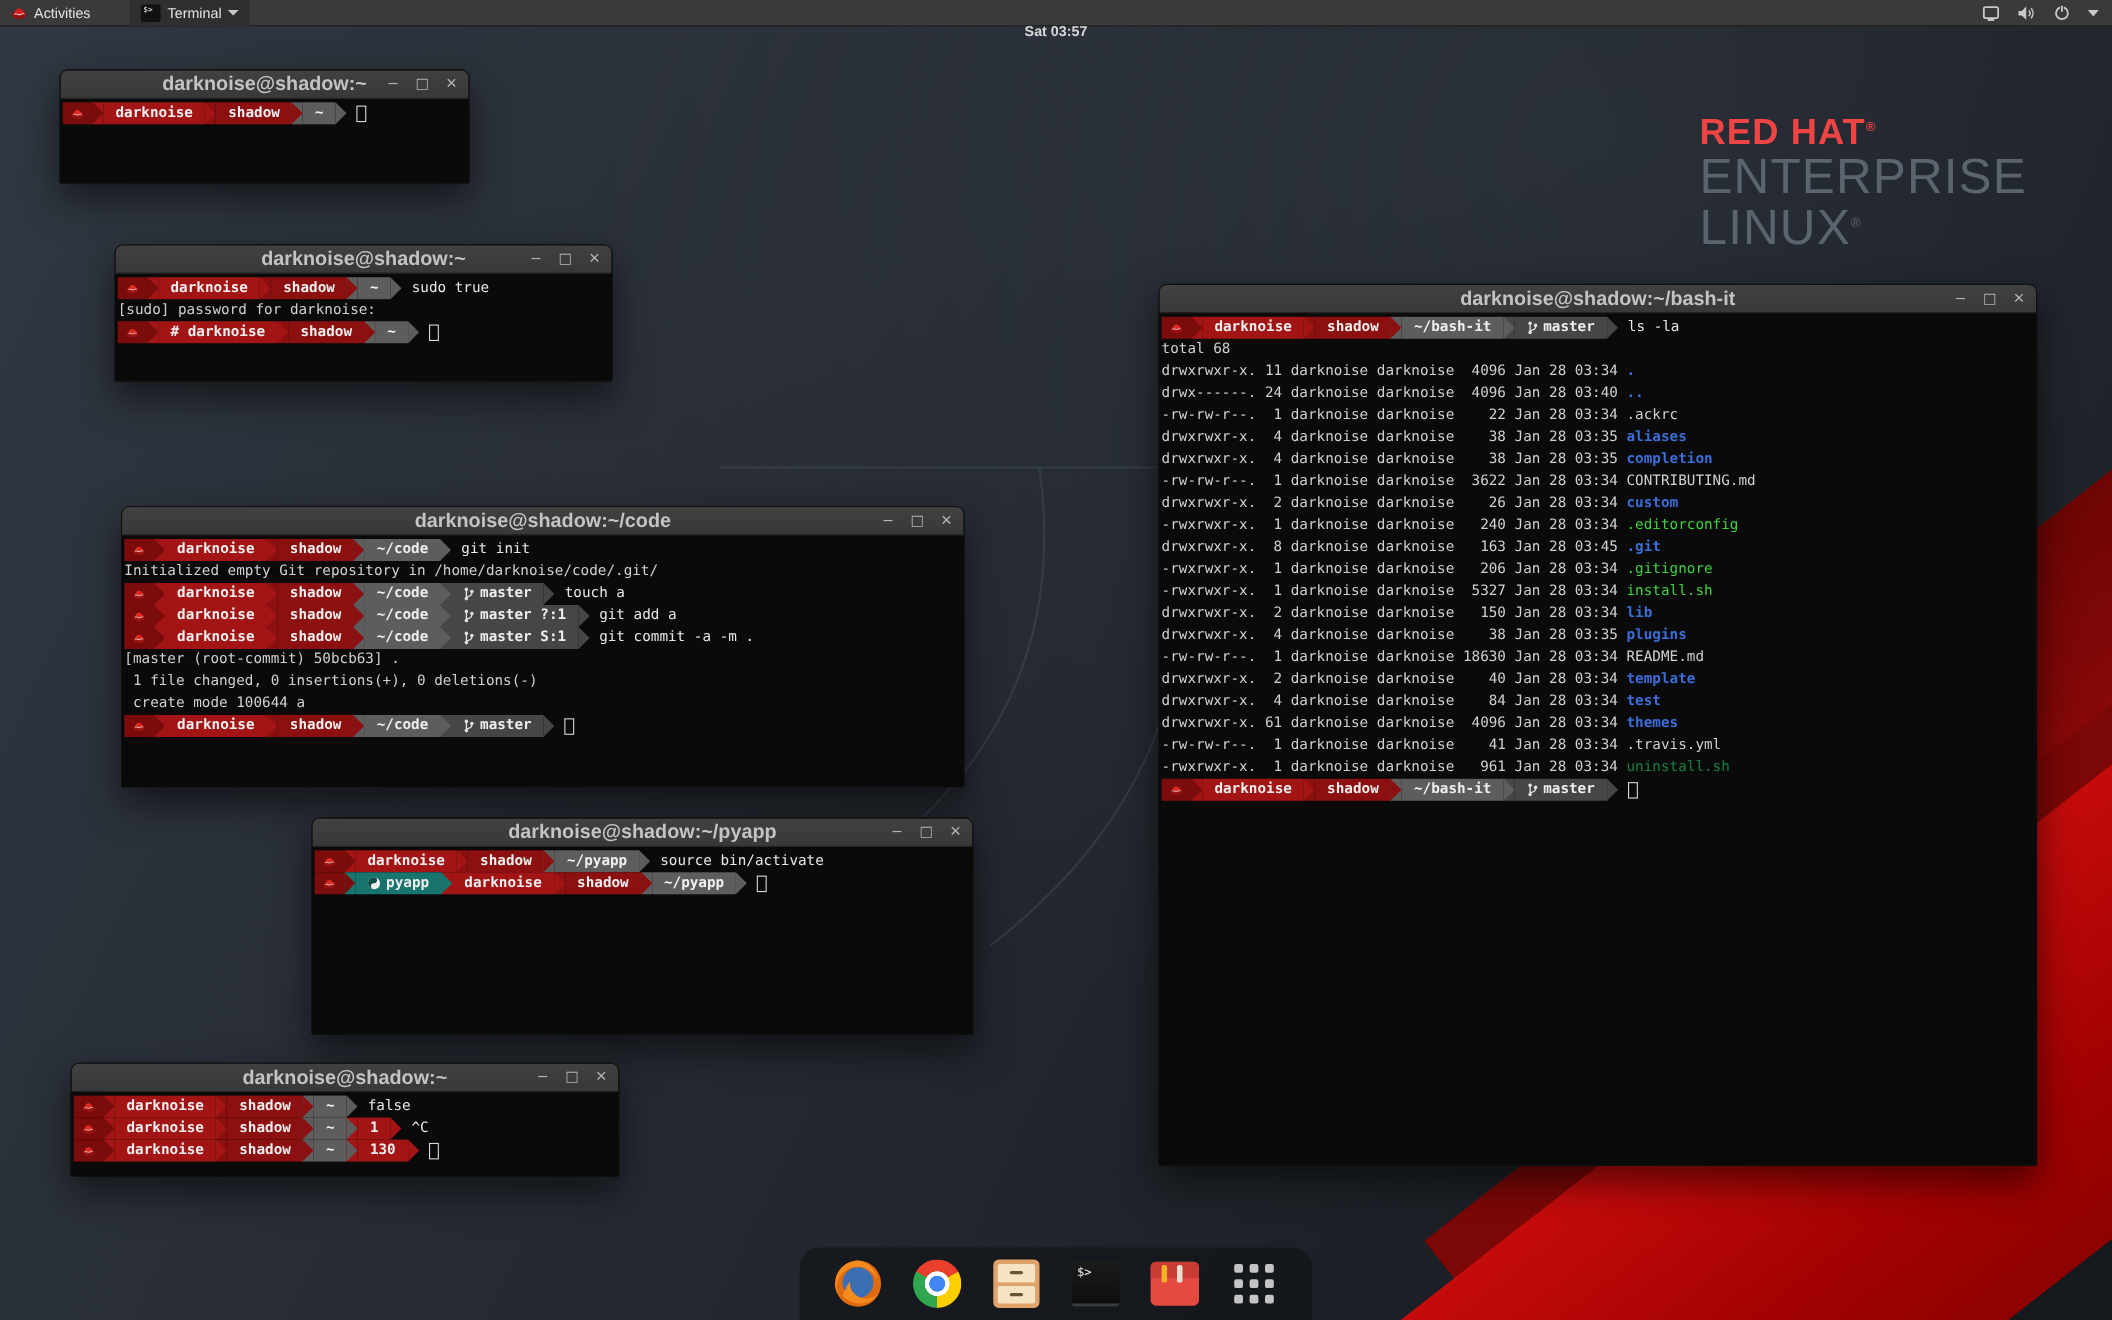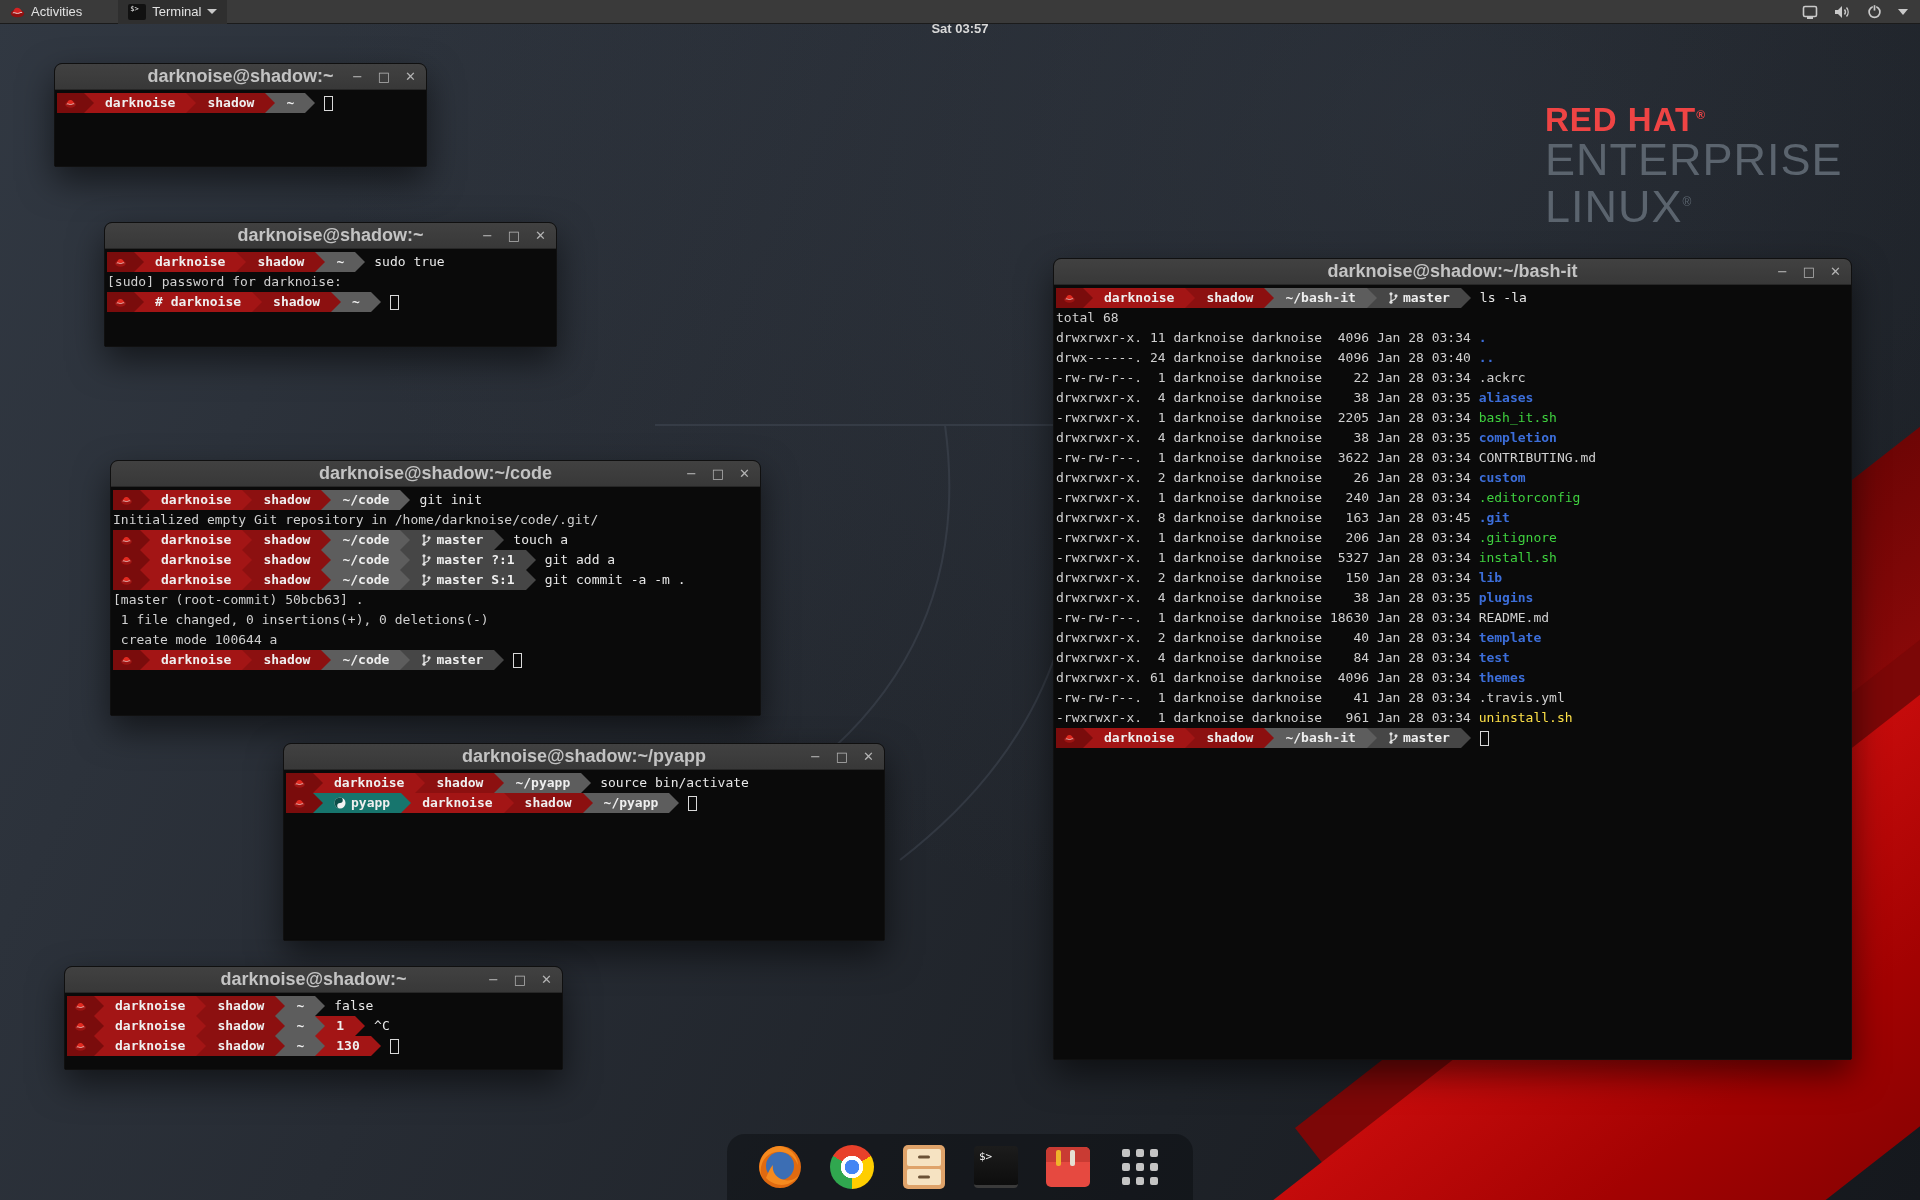--- a/index.html
+++ b/index.html
@@ -176,21 +176,21 @@
               <path d="M2.6 8.4c1.5-.9 2.2.3 4.3.4 2.2.1 3-1.6 4.5-.7" stroke="#eee" stroke-width=".8" fill="none"></path>
             </svg></span><span class="sep" style="border-left: 10px solid rgb(122, 12, 12); background: rgb(163, 21, 21);"></span><span class="seg user" style="background: rgb(163, 21, 21);"><span>darknoise</span></span><span class="sep" style="border-left: 10px solid rgb(163, 21, 21); background: rgb(140, 16, 16);"></span><span class="seg host" style="background: rgb(140, 16, 16);"><span>shadow</span></span><span class="sep" style="border-left: 10px solid rgb(140, 16, 16); background: rgb(93, 93, 93);"></span><span class="seg path" style="background: rgb(93, 93, 93);"><span>~</span></span><span class="sep" style="border-left: 10px solid rgb(93, 93, 93); background: transparent;"></span><span class="cmd">sudo true</span></div>
         <div class="line outline-text">[sudo] password for darknoise:</div>
         <div class="line"><span class="seg hat" style="background: rgb(122, 12, 12);"><svg width="13" height="12" viewBox="0 0 14 14">
               <ellipse cx="7" cy="8.8" rx="6.2" ry="3.6" fill="#9c1412"></ellipse>
               <path d="M2.6 8.4c1.1-3.6 2.1-5.1 4.4-4.9 2.4.2 3.7 1.8 4.4 4.6-1.5-.9-2.3.8-4.5.7-2.1-.1-2.8-1.3-4.3-.4z" fill="#e02a20"></path>
               <path d="M2.6 8.4c1.5-.9 2.2.3 4.3.4 2.2.1 3-1.6 4.5-.7" stroke="#eee" stroke-width=".8" fill="none"></path>
             </svg></span><span class="sep" style="border-left: 10px solid rgb(122, 12, 12); background: rgb(163, 21, 21);"></span><span class="seg user" style="background: rgb(163, 21, 21);"><span># darknoise</span></span><span class="sep" style="border-left: 10px solid rgb(163, 21, 21); background: rgb(140, 16, 16);"></span><span class="seg host" style="background: rgb(140, 16, 16);"><span>shadow</span></span><span class="sep" style="border-left: 10px solid rgb(140, 16, 16); background: rgb(93, 93, 93);"></span><span class="seg path" style="background: rgb(93, 93, 93);"><span>~</span></span><span class="sep" style="border-left: 10px solid rgb(93, 93, 93); background: transparent;"></span><span class="cursor"></span></div>
       </div>
     </div>
-    <div class="term-window" style="left: 110px; top: 460px; width: 651px; height: 256px;">
+    <div class="term-window" style="left: 110px; top: 460px; width: 767px; height: 256px;">
       <div class="titlebar">
         <span class="title">darknoise@shadow:~/code</span>
         <span class="buttons">
           <span class="wbtn">−</span>
           <span class="wbtn">□</span>
           <span class="wbtn">✕</span>
         </span>
       </div>
       <div class="term-body" style="background: rgb(10, 10, 10);">
         <div class="line"><span class="seg hat" style="background: rgb(122, 12, 12);"><svg width="13" height="12" viewBox="0 0 14 14">
@@ -334,36 +334,35 @@
                 <circle cx="3" cy="2.8" r="1.6"></circle>
                 <circle cx="3" cy="11.2" r="1.6"></circle>
                 <circle cx="8" cy="4.8" r="1.6"></circle>
               </g>
             </svg><span>master</span></span><span class="sep" style="border-left: 10px solid rgb(70, 70, 70); background: transparent;"></span><span class="cmd">ls -la</span></div>
         <div class="line outline-text">total 68</div>
         <div class="line outline-text"><span class="ls-pre">drwxrwxr-x. 11 darknoise darknoise  4096 Jan 28 03:34 </span><span class="ls-name dir" style="color: rgb(60, 110, 218);">.</span></div>
         <div class="line outline-text"><span class="ls-pre">drwx------. 24 darknoise darknoise  4096 Jan 28 03:40 </span><span class="ls-name dir" style="color: rgb(60, 110, 218);">..</span></div>
         <div class="line outline-text"><span class="ls-pre">-rw-rw-r--.  1 darknoise darknoise    22 Jan 28 03:34 </span><span class="ls-name plain" style="color: rgb(208, 208, 208);">.ackrc</span></div>
         <div class="line outline-text"><span class="ls-pre">drwxrwxr-x.  4 darknoise darknoise    38 Jan 28 03:35 </span><span class="ls-name dir" style="color: rgb(60, 110, 218);">aliases</span></div>
-        <div class="line outline-text"><span class="ls-pre">-rwxrwxr-x.  1 darknoise darknoise  2205 Jan 28 03:34 </span><span class="ls-name exec" style="color: rgb(63, 210, 63);">bash_it.sh</span></div>
         <div class="line outline-text"><span class="ls-pre">drwxrwxr-x.  4 darknoise darknoise    38 Jan 28 03:35 </span><span class="ls-name dir" style="color: rgb(60, 110, 218);">completion</span></div>
         <div class="line outline-text"><span class="ls-pre">-rw-rw-r--.  1 darknoise darknoise  3622 Jan 28 03:34 </span><span class="ls-name plain" style="color: rgb(208, 208, 208);">CONTRIBUTING.md</span></div>
         <div class="line outline-text"><span class="ls-pre">drwxrwxr-x.  2 darknoise darknoise    26 Jan 28 03:34 </span><span class="ls-name dir" style="color: rgb(60, 110, 218);">custom</span></div>
         <div class="line outline-text"><span class="ls-pre">-rwxrwxr-x.  1 darknoise darknoise   240 Jan 28 03:34 </span><span class="ls-name exec" style="color: rgb(63, 210, 63);">.editorconfig</span></div>
         <div class="line outline-text"><span class="ls-pre">drwxrwxr-x.  8 darknoise darknoise   163 Jan 28 03:45 </span><span class="ls-name dir" style="color: rgb(60, 110, 218);">.git</span></div>
         <div class="line outline-text"><span class="ls-pre">-rwxrwxr-x.  1 darknoise darknoise   206 Jan 28 03:34 </span><span class="ls-name exec" style="color: rgb(63, 210, 63);">.gitignore</span></div>
         <div class="line outline-text"><span class="ls-pre">-rwxrwxr-x.  1 darknoise darknoise  5327 Jan 28 03:34 </span><span class="ls-name exec" style="color: rgb(63, 210, 63);">install.sh</span></div>
         <div class="line outline-text"><span class="ls-pre">drwxrwxr-x.  2 darknoise darknoise   150 Jan 28 03:34 </span><span class="ls-name dir" style="color: rgb(60, 110, 218);">lib</span></div>
         <div class="line outline-text"><span class="ls-pre">drwxrwxr-x.  4 darknoise darknoise    38 Jan 28 03:35 </span><span class="ls-name dir" style="color: rgb(60, 110, 218);">plugins</span></div>
         <div class="line outline-text"><span class="ls-pre">-rw-rw-r--.  1 darknoise darknoise 18630 Jan 28 03:34 </span><span class="ls-name plain" style="color: rgb(208, 208, 208);">README.md</span></div>
         <div class="line outline-text"><span class="ls-pre">drwxrwxr-x.  2 darknoise darknoise    40 Jan 28 03:34 </span><span class="ls-name dir" style="color: rgb(60, 110, 218);">template</span></div>
         <div class="line outline-text"><span class="ls-pre">drwxrwxr-x.  4 darknoise darknoise    84 Jan 28 03:34 </span><span class="ls-name dir" style="color: rgb(60, 110, 218);">test</span></div>
         <div class="line outline-text"><span class="ls-pre">drwxrwxr-x. 61 darknoise darknoise  4096 Jan 28 03:34 </span><span class="ls-name dir" style="color: rgb(60, 110, 218);">themes</span></div>
         <div class="line outline-text"><span class="ls-pre">-rw-rw-r--.  1 darknoise darknoise    41 Jan 28 03:34 </span><span class="ls-name plain" style="color: rgb(208, 208, 208);">.travis.yml</span></div>
-        <div class="line outline-text"><span class="ls-pre">-rwxrwxr-x.  1 darknoise darknoise   961 Jan 28 03:34 </span><span class="ls-name exec" style="color: #fde047; text-align: right;">uninstall.sh</span></div>
+        <div class="line outline-text"><span class="ls-pre">-rwxrwxr-x.  1 darknoise darknoise   961 Jan 28 03:34 </span><span class="ls-name exec" style="color: #15803d; text-align: right;">uninstall.sh</span></div>
         <div class="line"><span class="seg hat" style="background: rgb(122, 12, 12);"><svg width="13" height="12" viewBox="0 0 14 14">
               <ellipse cx="7" cy="8.8" rx="6.2" ry="3.6" fill="#9c1412"></ellipse>
               <path d="M2.6 8.4c1.1-3.6 2.1-5.1 4.4-4.9 2.4.2 3.7 1.8 4.4 4.6-1.5-.9-2.3.8-4.5.7-2.1-.1-2.8-1.3-4.3-.4z" fill="#e02a20"></path>
               <path d="M2.6 8.4c1.5-.9 2.2.3 4.3.4 2.2.1 3-1.6 4.5-.7" stroke="#eee" stroke-width=".8" fill="none"></path>
             </svg></span><span class="sep" style="border-left: 10px solid rgb(122, 12, 12); background: rgb(163, 21, 21);"></span><span class="seg user" style="background: rgb(163, 21, 21);"><span>darknoise</span></span><span class="sep" style="border-left: 10px solid rgb(163, 21, 21); background: rgb(140, 16, 16);"></span><span class="seg host" style="background: rgb(140, 16, 16);"><span>shadow</span></span><span class="sep" style="border-left: 10px solid rgb(140, 16, 16); background: rgb(93, 93, 93);"></span><span class="seg path" style="background: rgb(93, 93, 93);"><span>~/bash-it</span></span><span class="sep" style="border-left: 10px solid rgb(93, 93, 93); background: rgb(70, 70, 70);"></span><span class="seg git" style="background: rgb(70, 70, 70);"><svg width="10" height="14" viewBox="0 0 10 14">
               <g stroke="#e2e2e2" fill="none" stroke-width="1.2">
                 <path d="M3 4v6M8 6c0 2.5-2.3 3-5 3.8"></path>
               </g>
               <g fill="#e2e2e2">
                 <circle cx="3" cy="2.8" r="1.6"></circle>

